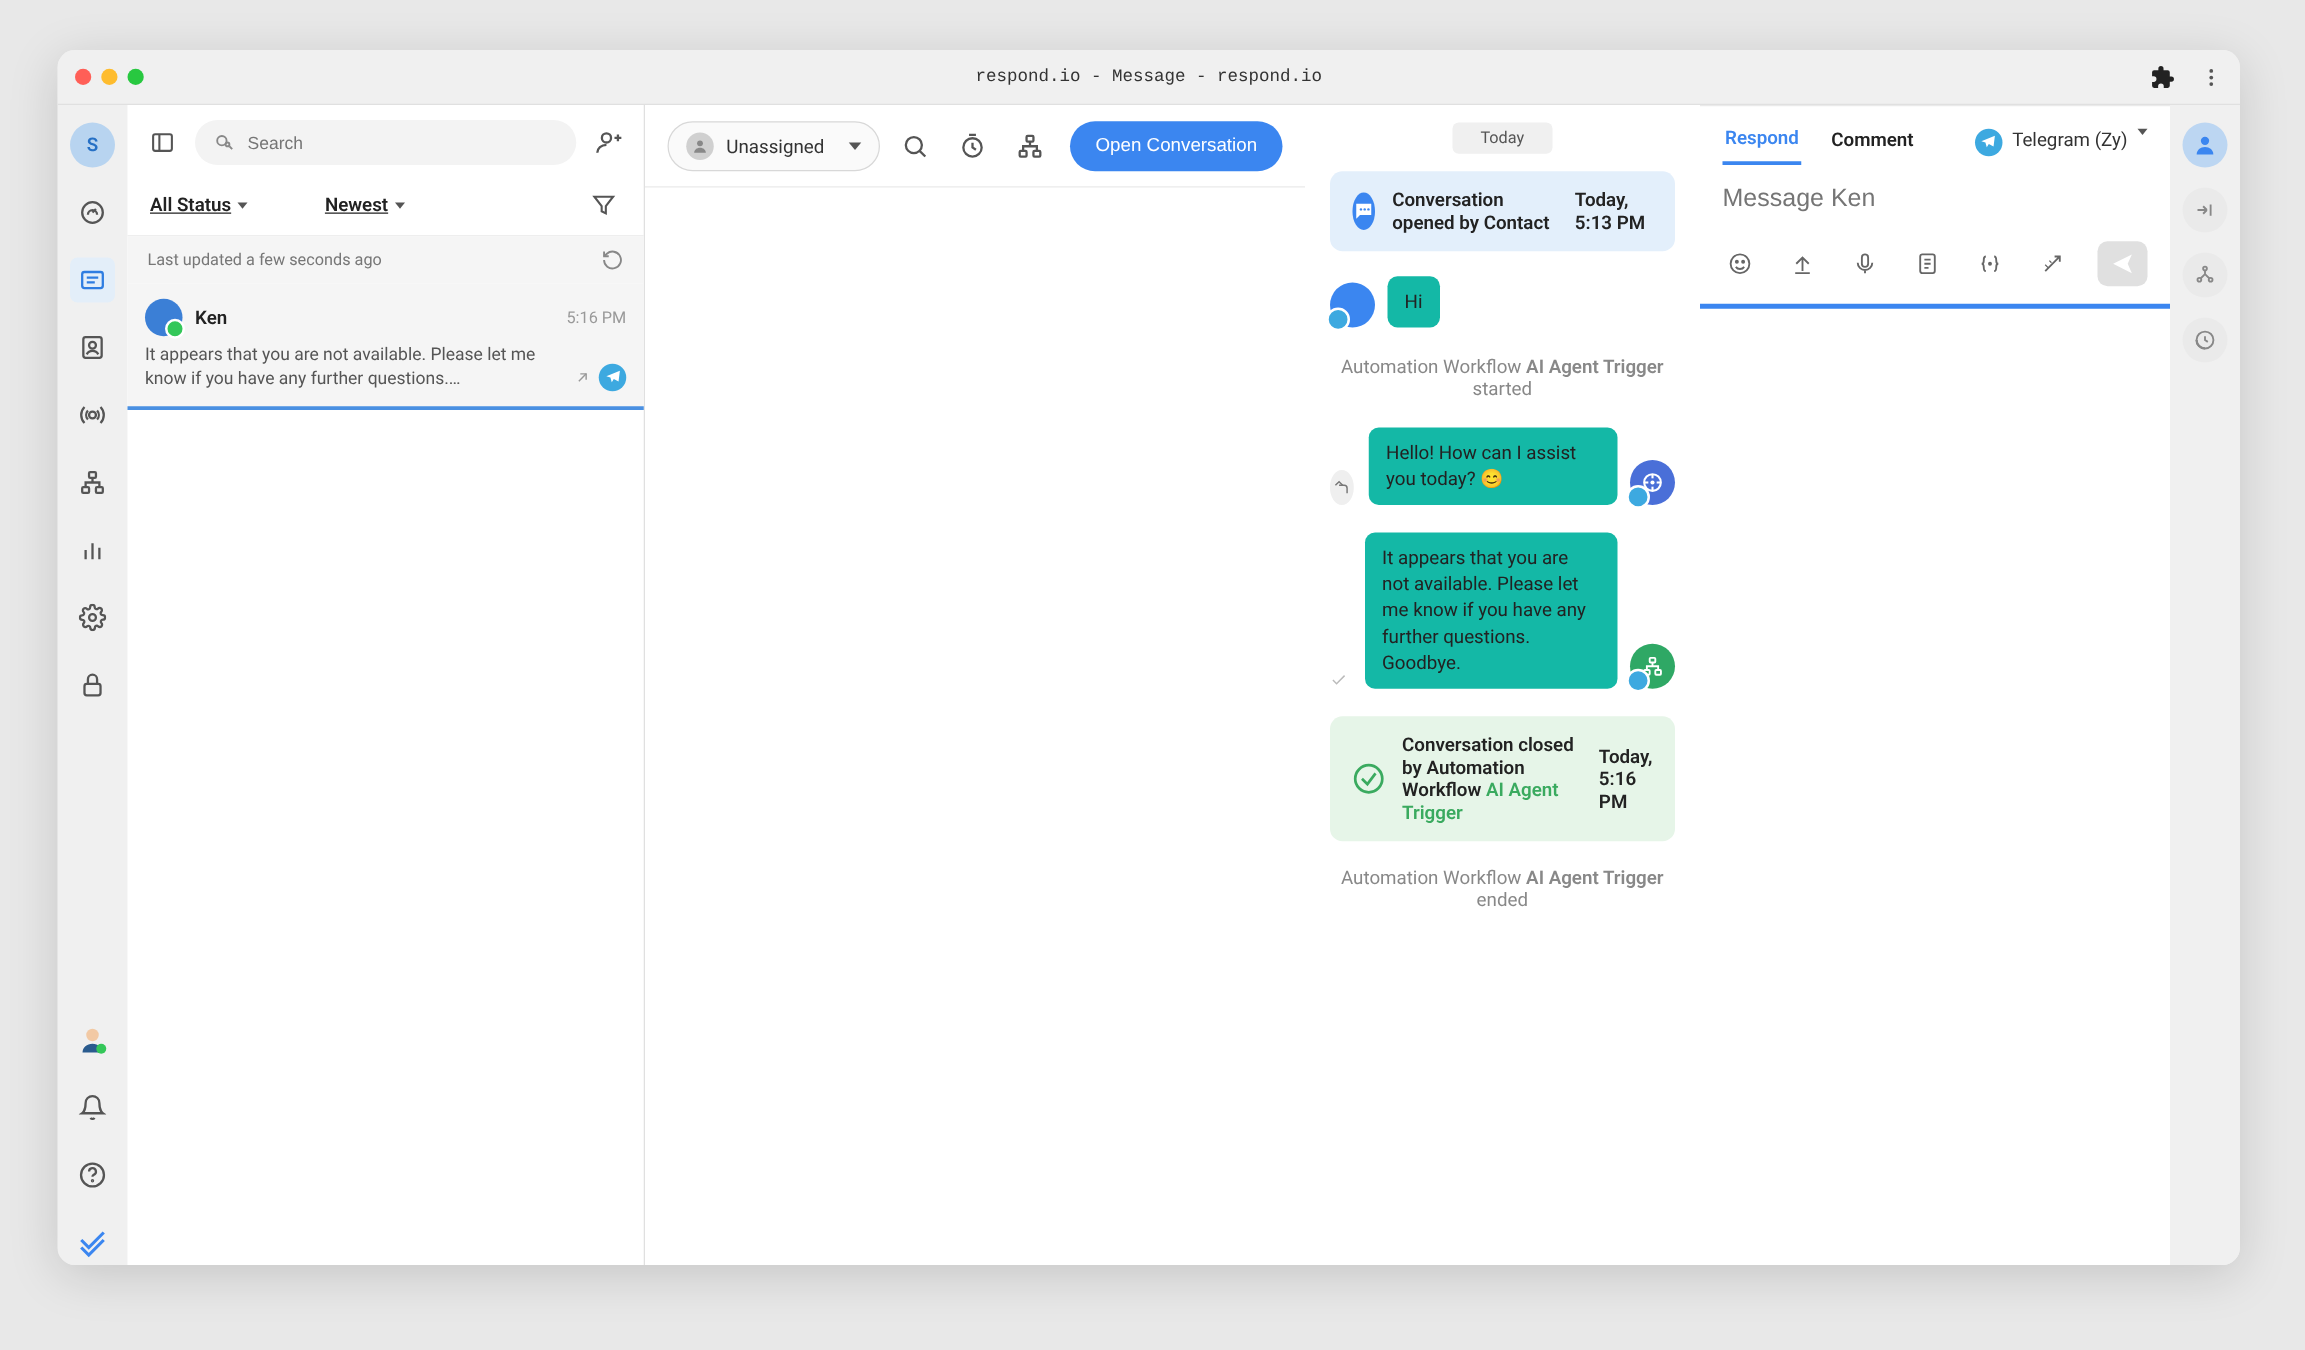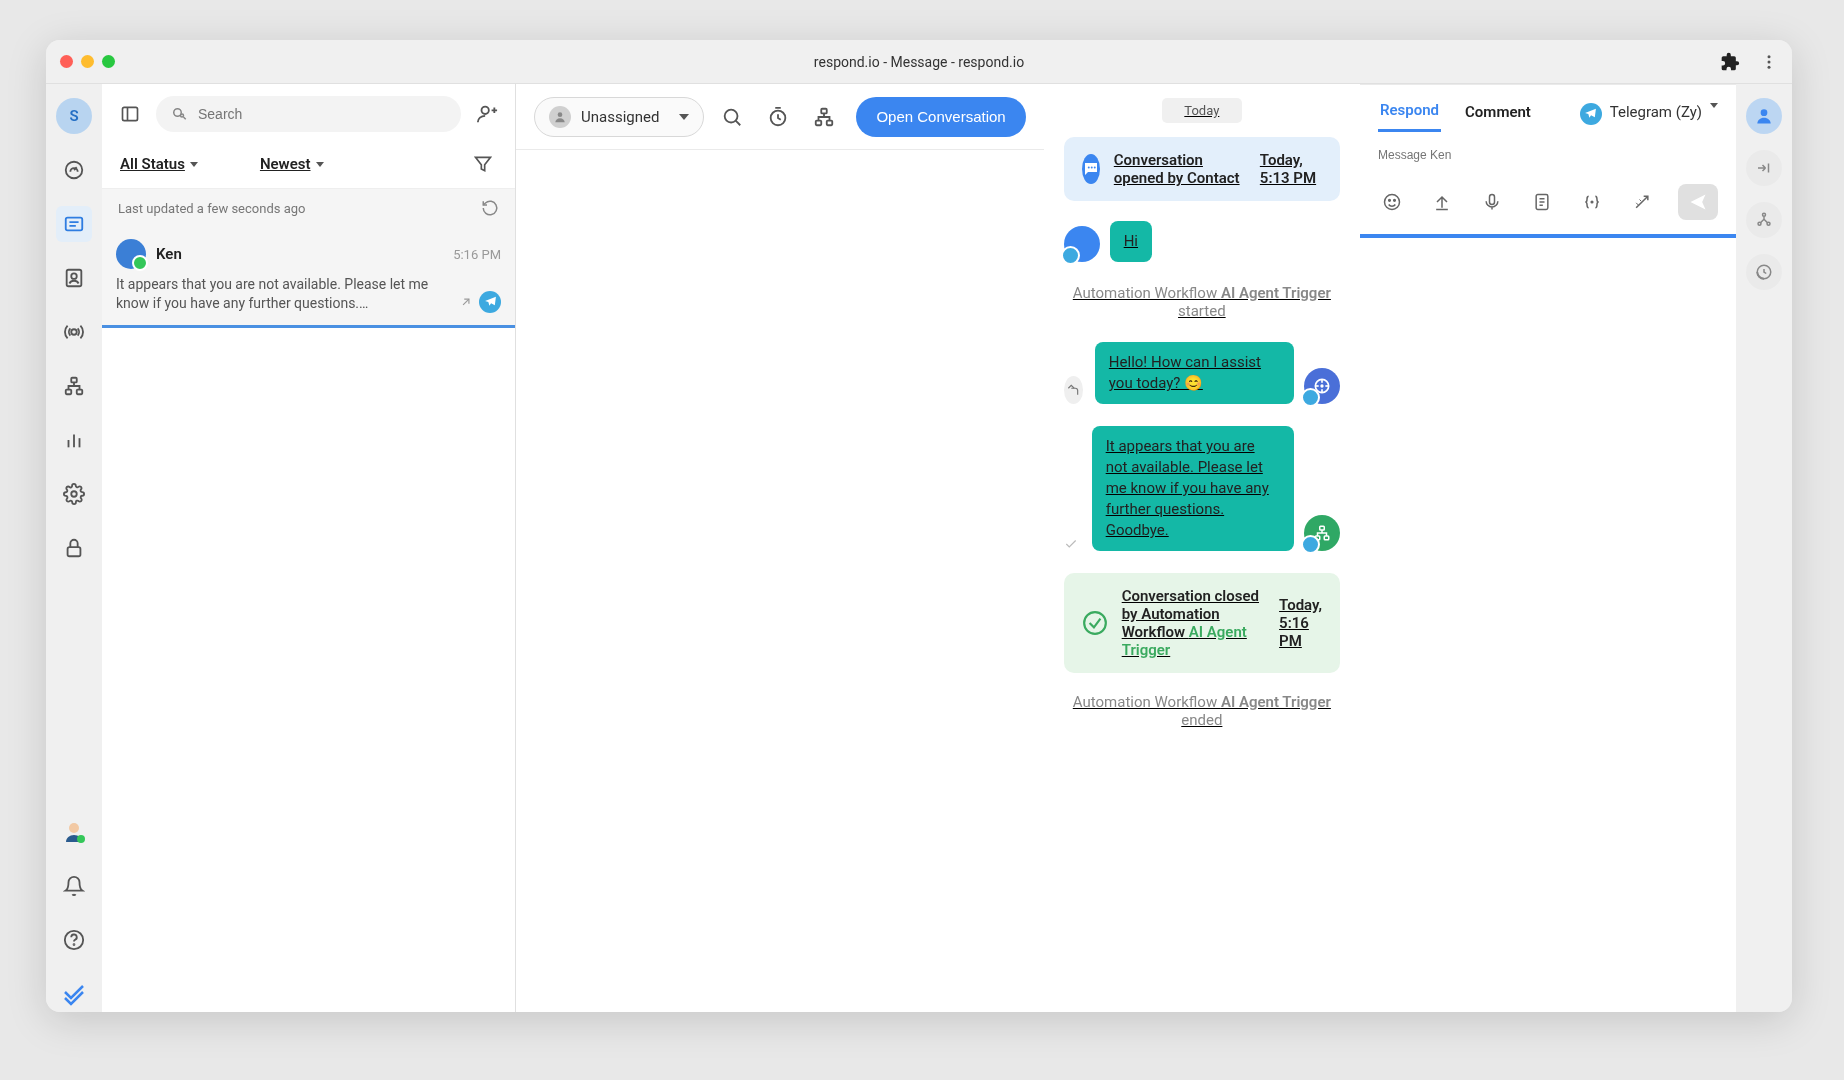--- a/index.html
+++ b/index.html
@@ -1,18 +1,18 @@
 <!DOCTYPE html>
 <html><head>
 <meta charset="utf-8">
 <style>
 * { margin:0; padding:0; box-sizing:border-box; }
 body { font-family:-apple-system,BlinkMacSystemFont,"Segoe UI",Roboto,Helvetica,Arial,sans-serif; background:#e8e8e8; width:1844px; height:1080px; position:relative; overflow:hidden; }
 .window { position:absolute; top:40px; left:46px; width:1746px; height:972px; background:#f0f0f0; border-radius:14px; box-shadow:0 8px 40px rgba(0,0,0,0.15); overflow:hidden; display:flex; flex-direction:column; }
-.titlebar { height:44px; background:#f0f0f0; display:flex; align-items:center; padding:0 14px; position:relative; border-bottom:1px solid #e0e0e0; }
+.titlebar { height:44px; background:#f0f0f0; display:flex; align-items:center; padding:0 14px; position:relative; border-bottom:1px solid #e0e0e0;font-family:Liberation Mono, monospace; }
 .traffic { display:flex; gap:8px; }
 .traffic div { width:13px; height:13px; border-radius:50%; }
 .t-red { background:#ff5f57; }
 .t-yel { background:#febc2e; }
 .t-grn { background:#28c840; }
 .title { position:absolute; left:50%; transform:translateX(-50%); font-size:14px; color:#333; }
 .titlebar-right { margin-left:auto; display:flex; gap:20px; align-items:center; }
 .body { flex:1; display:flex; overflow:hidden; }
 
 
@@ -43,21 +43,21 @@
 .conv-meta { position:absolute; right:0; bottom:0; display:flex; gap:6px; align-items:center; }
 .tg-badge { width:22px; height:22px; border-radius:50%; background:#3da9e0; display:flex; align-items:center; justify-content:center; }
 
 
 .main { flex:1; display:flex; flex-direction:row; background:#fff; }
 .chat-head { height:66px; display:flex; align-items:center; padding:0 18px; gap:14px; border-bottom:1px solid #eaeaea; }
 .assignee-chip { height:40px; border:1px solid #d8d8d8; border-radius:20px; background:#fafafa; display:flex; align-items:center; padding:0 14px; gap:10px; font-size:15px; color:#333; cursor:pointer; }
 .assignee-av { width:22px; height:22px; border-radius:50%; background:#d0d0d0; display:flex; align-items:center; justify-content:center; }
 .chat-head-right { margin-left:auto; display:flex; align-items:center; gap:18px; }
 .open-btn { height:40px; padding:0 20px; background:#3b86f0; color:#fff; border:none; border-radius:20px; font-size:15px; font-weight:500; cursor:pointer; }
-.chat-body { flex:1; overflow:auto; padding:14px 20px;text-decoration:underline; }
+.chat-body { flex:1; overflow:auto; padding:14px 20px; }
 .date-chip { width:80px; margin:0 auto 14px auto; text-align:center; background:#f0f0f0; border-radius:5px; padding:5px 0; font-size:13px; color:#555; }
 .sys-banner { border-radius:10px; padding:14px 18px; display:flex; align-items:center; gap:14px; font-size:15px; margin-bottom:20px; }
 .sys-opened { background:#e3effb; }
 .sys-closed { background:#e6f5e8; }
 .sys-txt { font-weight:600; color:#222; }
 .sys-time { margin-left:auto; font-weight:600; color:#222; }
 .sys-link { color:#3aaa5f; font-weight:600; }
 .sys-icon { width:30px; height:30px; border-radius:50%; display:flex; align-items:center; justify-content:center; }
 .sys-icon.blue { background:#3b86f0; }
 .msg-row { display:flex; align-items:flex-end; gap:10px; margin-bottom:22px; }
@@ -72,21 +72,21 @@
 .workflow-text { text-align:center; font-size:15px; color:#888; margin:18px 0 22px 0; }
 .workflow-text b { color:#888; font-weight:600; }
 
 
 .composer { border-top:1px solid #eaeaea; }
 .comp-tabs { display:flex; align-items:center; padding:10px 18px 0 18px; }
 .comp-tab { font-size:15px; font-weight:600; color:#222; padding:6px 2px 10px 2px; margin-right:22px; cursor:pointer; }
 .comp-tab.active { color:#3b86f0; border-bottom:3px solid #3b86f0; }
 .channel { margin-left:auto; display:flex; gap:8px; font-size:15px; color:#333; cursor:pointer; }
 .comp-input { padding:10px 18px; }
-.comp-input input { width:100%; border:none; outline:none; font-size:12px; color:#ec4899; padding:6px 0; }
+.comp-input input { width:100%; border:none; outline:none; font-size:20px; color:#ec4899; padding:6px 0; }
 .comp-tools { display:flex; align-items:center; gap:22px; padding:6px 18px 14px 18px; }
 .send-btn { margin-left:auto; width:40px; height:36px; border-radius:8px; background:#e0e0e0; display:flex; align-items:center; justify-content:center; cursor:pointer; }
 .bottom-bar { height:4px; background:#3b86f0; }
 
 
 .rightrail { width:56px; background:#f0f0f0; display:flex; flex-direction:column; align-items:center; padding-top:14px; gap:16px; }
 .rr-av { width:36px; height:36px; border-radius:50%; background:#bcd6f2; display:flex; align-items:center; justify-content:center; }
 .rr-btn { width:36px; height:36px; border-radius:50%; background:#eaeaea; display:flex; align-items:center; justify-content:center; color:#777; }
 
 svg { display:block; }

